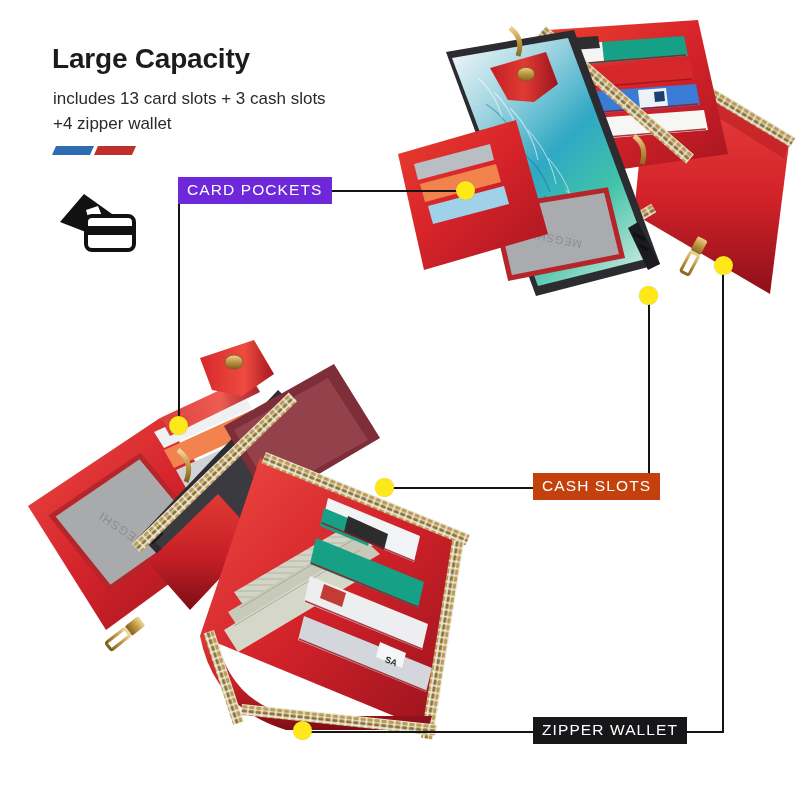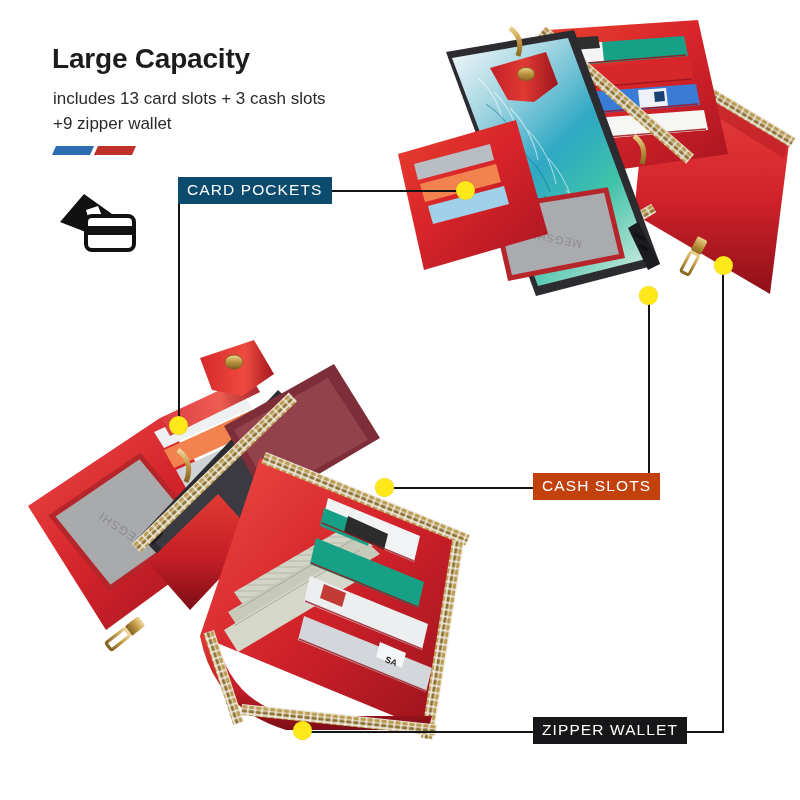--- a/index.html
+++ b/index.html
@@ -342,21 +342,21 @@
 
       <g transform="translate(110,286) rotate(52)">
         <rect x="0" y="0" width="12" height="17" rx="2" fill="url(#brass2)"></rect>
         <rect x="1.5" y="18" width="9" height="24" rx="2" fill="none" stroke="url(#brass2)" stroke-width="3.2"></rect>
       </g>
     </svg>
   </div>
 
   <div class="headline">Large Capacity</div>
   <div class="subline l1">includes 13 card slots + 3 cash slots</div>
-  <div class="subline l2">+9 zipper wallet</div>
+  <div class="subline l2">+4 zipper wallet</div>
 
   <div class="divider">
     <span class="bar blue" id="bar-blue" style="background: rgb(44, 108, 176);"></span>
     <span class="bar red" id="bar-red" style="background: rgb(192, 48, 43);"></span>
   </div>
 
   <div class="card-icon">
     <svg viewBox="0 0 82 62" xmlns="http://www.w3.org/2000/svg">
       <g fill="#111111">
         <path d="M28,2 L56,22 L40,44 L4,30 Z"></path>
@@ -373,21 +373,21 @@
 
   <div class="lead h" id="lead-cs-h" style="left:385px; top:487px; width:150px;"></div>
 
   <div class="lead v" id="lead-cs-v" style="left:648px; top:296px; height:180px;"></div>
 
   <div class="lead h" id="lead-zw-h" style="left:304px; top:731px; width:232px;"></div>
 
   <div class="lead h" id="lead-zw-h2" style="left:670px; top:731px; width:54px;"></div>
   <div class="lead v" id="lead-zw-v" style="left:722px; top:272px; height:460px;"></div>
 
-  <div class="callout" id="callout-card-pockets" style="background: #0c4a6e; color: rgb(255, 255, 255);">CARD POCKETS</div>
+  <div class="callout" id="callout-card-pockets" style="background: #6d28d9; color: rgb(255, 255, 255);">CARD POCKETS</div>
   <div class="callout" id="callout-cash-slots" style="background: #c2410c; color: rgb(255, 255, 255);">CASH SLOTS</div>
   <div class="callout" id="callout-zipper-wallet" style="background: rgb(23, 23, 26); color: rgb(255, 255, 255);">ZIPPER WALLET</div>
 
   <span class="dot" style="left: 456px; top: 181px; background: rgb(255, 232, 26);"></span>
   <span class="dot" style="left: 169px; top: 416px; background: rgb(255, 232, 26);"></span>
   <span class="dot" style="left: 639px; top: 286px; background: rgb(255, 232, 26);"></span>
   <span class="dot" style="left: 375px; top: 478px; background: rgb(255, 232, 26);"></span>
   <span class="dot" style="left: 714px; top: 256px; background: rgb(255, 232, 26);"></span>
   <span class="dot" style="left: 293px; top: 721px; background: rgb(255, 232, 26);"></span>
 

